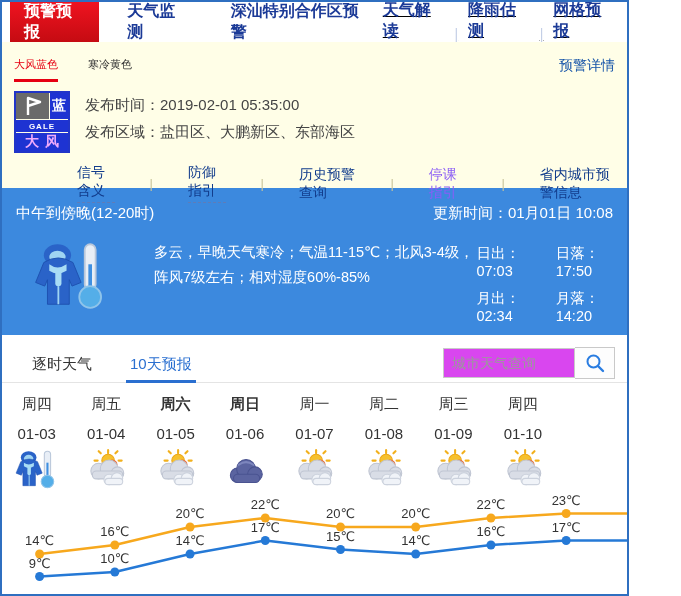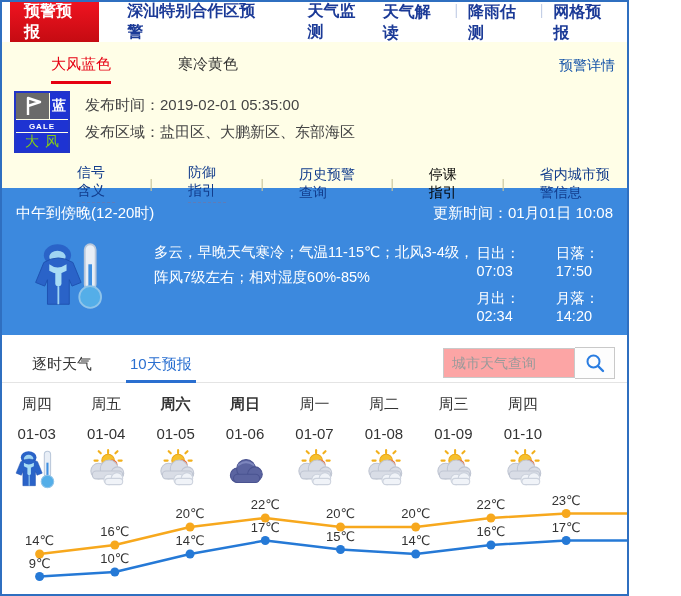--- a/index.html
+++ b/index.html
@@ -6,44 +6,44 @@
   html,body { background:#fff; }
   body { font-family:"Liberation Sans","DejaVu Sans",sans-serif; }
   .page { width:629px; height:596px; border:2px solid #2f6fc0; background:#fff; overflow:hidden; position:relative; }
 
   
   .nav { height:40px; display:flex; align-items:stretch; background:#fff; padding-left:8px; padding-right:12px; }
   .nav-tab { padding:0 14px; display:flex; align-items:center; font-weight:bold; font-size:16px; color:#1b3a97; cursor:pointer; }
   .nav-tab.active { background:linear-gradient(#ef1320,#c50b12); color:#fff; }
   .nav-tab + .nav-tab { margin-left:14px; }
   .nav-spacer { flex:1; }
-  .nav-links { display:flex; align-items:flex-start; }
+  .nav-links { display:flex; align-items:flex-end;text-decoration:underline; }
   .nav-link { color:#1b3a97; font-weight:bold; font-size:16px; cursor:pointer; }
   .nav-sep { color:#c4cfe6; margin:0 10px; font-size:14px; }
 
   
   .warning { background:#fffee7; height:146px; padding:8px 12px 0; }
   .warn-tabs { display:flex; align-items:center; height:32px; }
-  .warn-tab { margin-right:30px; font-size:15px; color:#333; position:relative; cursor:pointer; padding-bottom:4px;margin-left:37px; }
+  .warn-tab { margin-right:30px; font-size:11px; color:#333; position:relative; cursor:pointer; padding-bottom:4px; }
   .warn-tab.active { color:#e60012; }
   .warn-tab.active::after { content:''; position:absolute; left:0; right:0; bottom:-6px; height:3px; background:#e60012; }
   .warn-detail { margin-left:auto; color:#1553a8; font-size:14px; cursor:pointer; }
   .warn-body { display:flex; margin-top:9px; }
   .warn-icon { width:56px; height:62px; border:2px solid #2135c8; background:#fffee7; display:flex; flex-direction:column; gap:1px; }
   .wi-top { display:flex; gap:1px; height:27px; }
   .wi-flag { width:33px; background:#6a6a6a; display:flex; align-items:center; justify-content:center; }
   .wi-level { flex:1; background:#1e33d2; color:#fff; font-size:14px; font-weight:bold; display:flex; align-items:center; justify-content:center; }
   .wi-gale { height:12px; background:#1e33d2; color:#fff; font-size:8px; font-weight:bold; letter-spacing:1px; display:flex; align-items:center; justify-content:center; }
-  .wi-name { flex:1; background:#1e33d2; color:#84cc16; font-size:14px; font-weight:normal; letter-spacing:6px; display:flex; align-items:center; justify-content:center; padding-left:6px; }
+  .wi-name { flex:1; background:#1e33d2; color:#f0abfc; font-size:14px; font-weight:bold; letter-spacing:6px; display:flex; align-items:center; justify-content:center; padding-left:6px; }
   .warn-info { margin-left:15px; font-size:15px; color:#454545; }
   .warn-info .row { line-height:27px; }
   .warn-links { display:flex; align-items:center; margin-left:63px; margin-top:11px;gap:22px; }
   .warn-link { font-size:14px; color:#123c8c; cursor:pointer; }
   .warn-link.dotted { border-bottom:1px dashed #5f7cb8; padding-bottom:2px; }
-  .warn-link.red { color:#000000; }
+  .warn-link.red { color:#8b5cf6; }
   .warn-sep { color:#c9c59a; margin:0 13px; font-size:13px; }
 
   
   .current { background:#3c89de; height:147px; color:#fff; padding:8px 14px; }
   .cur-head { display:flex; align-items:center; height:34px; font-size:15px; }
   .cur-update { margin-left:auto; }
   .cur-body { display:flex; }
   .cur-icon { margin:8px 0 0 16px; width:80px; height:84px; }
   .cur-mid { margin-left:42px; margin-top:4px; width:440px; }
   .cur-temp-row { display:flex; align-items:baseline; }
@@ -53,21 +53,21 @@
   .cur-desc { margin-top:6px; font-size:14.5px; line-height:25px; }
   .cur-right { margin-left:auto; margin-top:14px; display:grid; grid-template-columns:auto auto; gap:10px 24px; font-size:14.5px; align-content:start; padding-right:2px; }
 
   
   .forecast { padding-top:12px; }
   .fc-tabs { display:flex; align-items:center; border-bottom:1px solid #e4e4e4; padding-left:30px; height:36px;gap:16px; }
   .fc-tab { margin-right:38px; font-size:15px; color:#333; position:relative; cursor:pointer; height:100%; display:flex; align-items:center; }
   .fc-tab.active { color:#2a6fd0; }
   .fc-tab.active::after { content:''; position:absolute; bottom:-1px; left:-4px; right:-4px; height:3px; background:#2a6fd0; }
   .fc-search { margin-left:auto; margin-right:12px; display:flex; align-items:center; margin-bottom:4px; }
-  .fc-search input { width:132px; height:30px; border:1px solid #c9c9c9; padding:0 8px; font-size:14px; color:#333; outline:none; font-family:inherit; background:#fca5a5; }
+  .fc-search input { width:132px; height:30px; border:1px solid #c9c9c9; padding:0 8px; font-size:14px; color:#333; outline:none; font-family:inherit; background:#d946ef; }
   .fc-search input::placeholder { color:#9a9a9a; }
   .fc-search button { width:40px; height:32px; border:1px solid #c9c9c9; border-left:none; background:#fdfdfd; display:flex; align-items:center; justify-content:center; cursor:pointer; }
 
   .days { display:grid; grid-template-columns:repeat(9,1fr); text-align:center; margin-top:12px; }
   .day-col { cursor:pointer; }
   .day-name { font-size:15px; color:#333; }
   .day-name.bold { font-weight:bold; }
   .day-date { font-size:15px; color:#333; margin-top:11px; }
   .day-icon { margin-top:7px; height:42px; display:flex; align-items:center; justify-content:center; }
 
@@ -76,22 +76,22 @@
   .pt-label { font-size:13px; fill:#333; font-family:"Liberation Sans","DejaVu Sans",sans-serif; }
 </style>
 </head>
 <body>
 
 <div class="page">
 
   <div class="nav">
     <div style="display:flex;align-items:stretch;">
         <div class="nav-tab active">预警预报</div>
+        <div class="nav-tab">天气监测</div>
         <div class="nav-tab">深汕特别合作区预警</div>
-        <div class="nav-tab">天气监测</div>
       </div>
     <div class="nav-spacer"></div>
     <div class="nav-links">
         <span class="nav-link">天气解读</span>
         <span class="nav-sep">|</span>
         <span class="nav-link">降雨估测</span>
         <span class="nav-sep">|</span>
         <span class="nav-link">网格预报</span>
       </div>
   </div>

